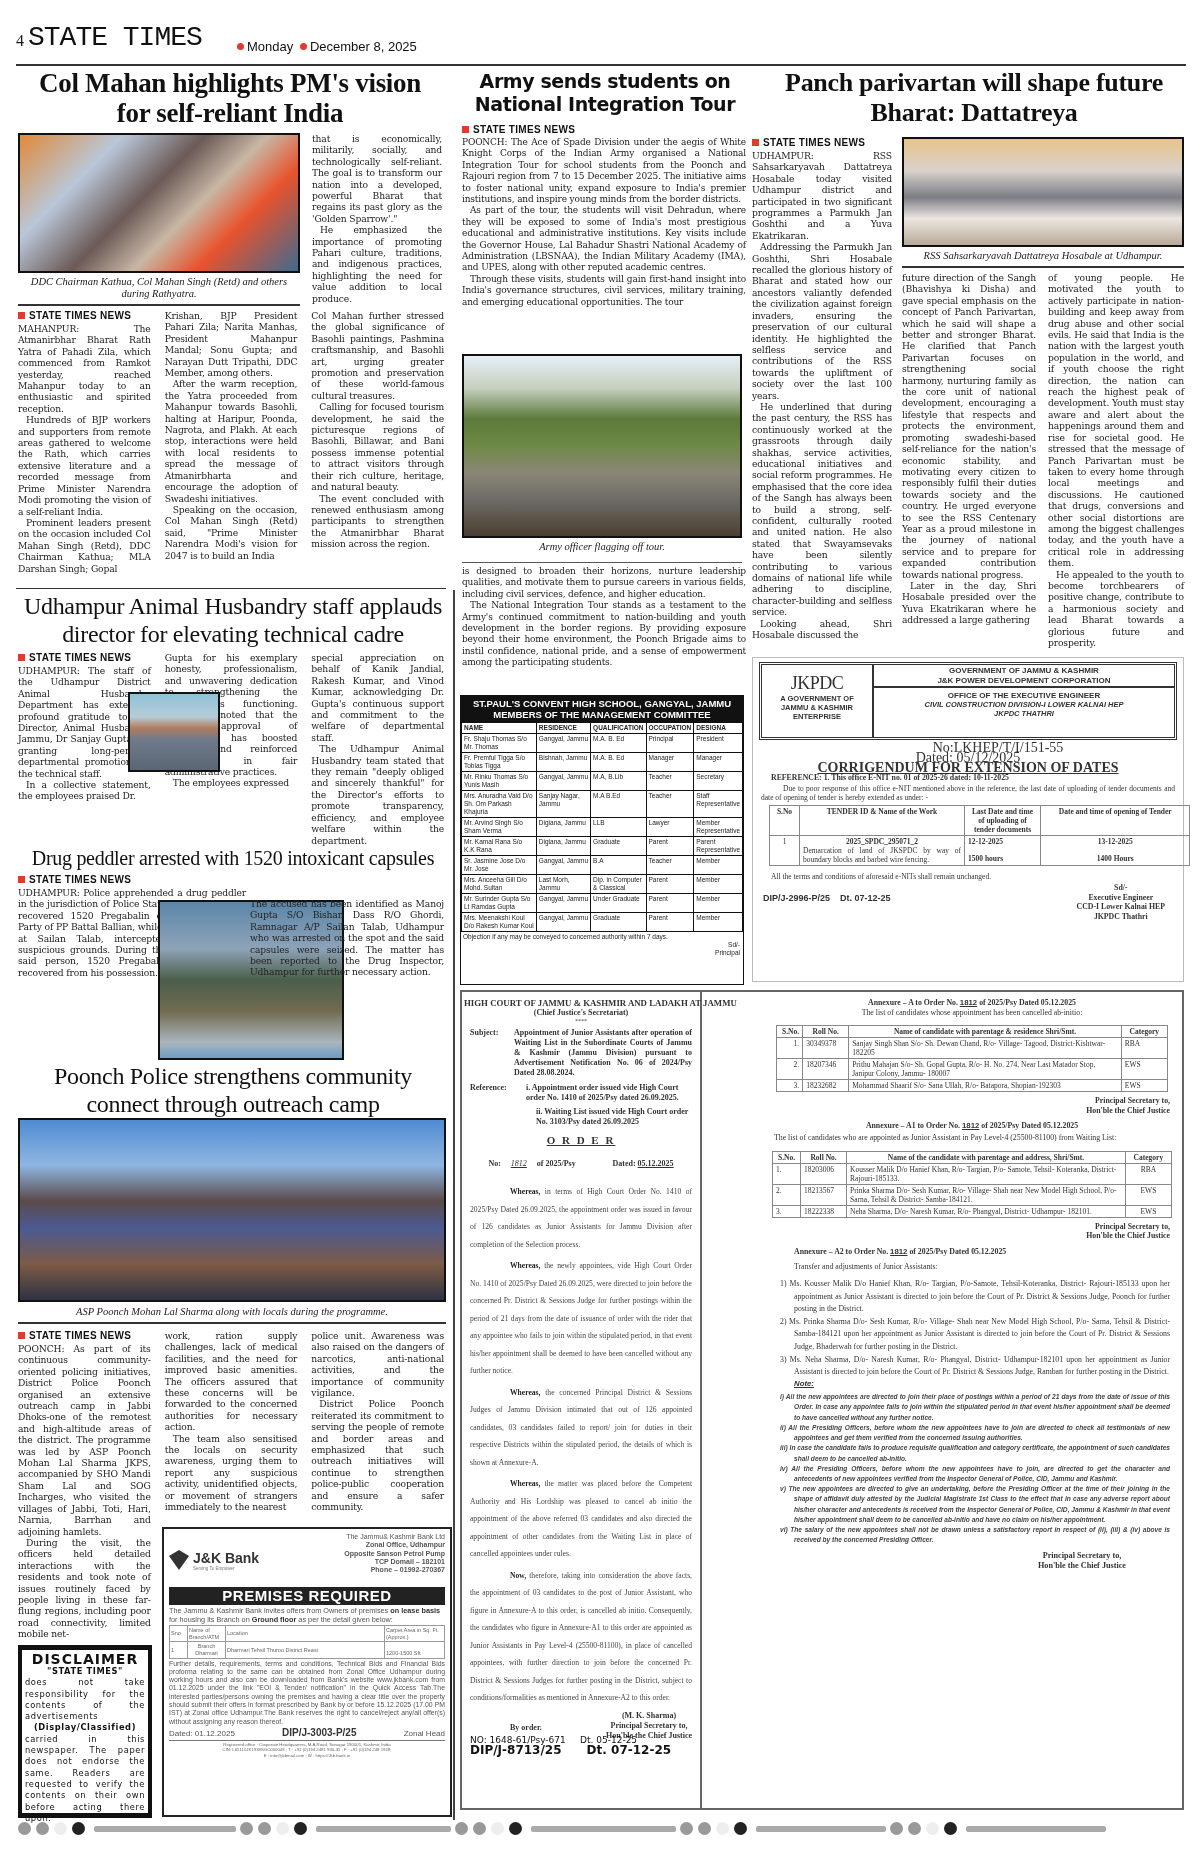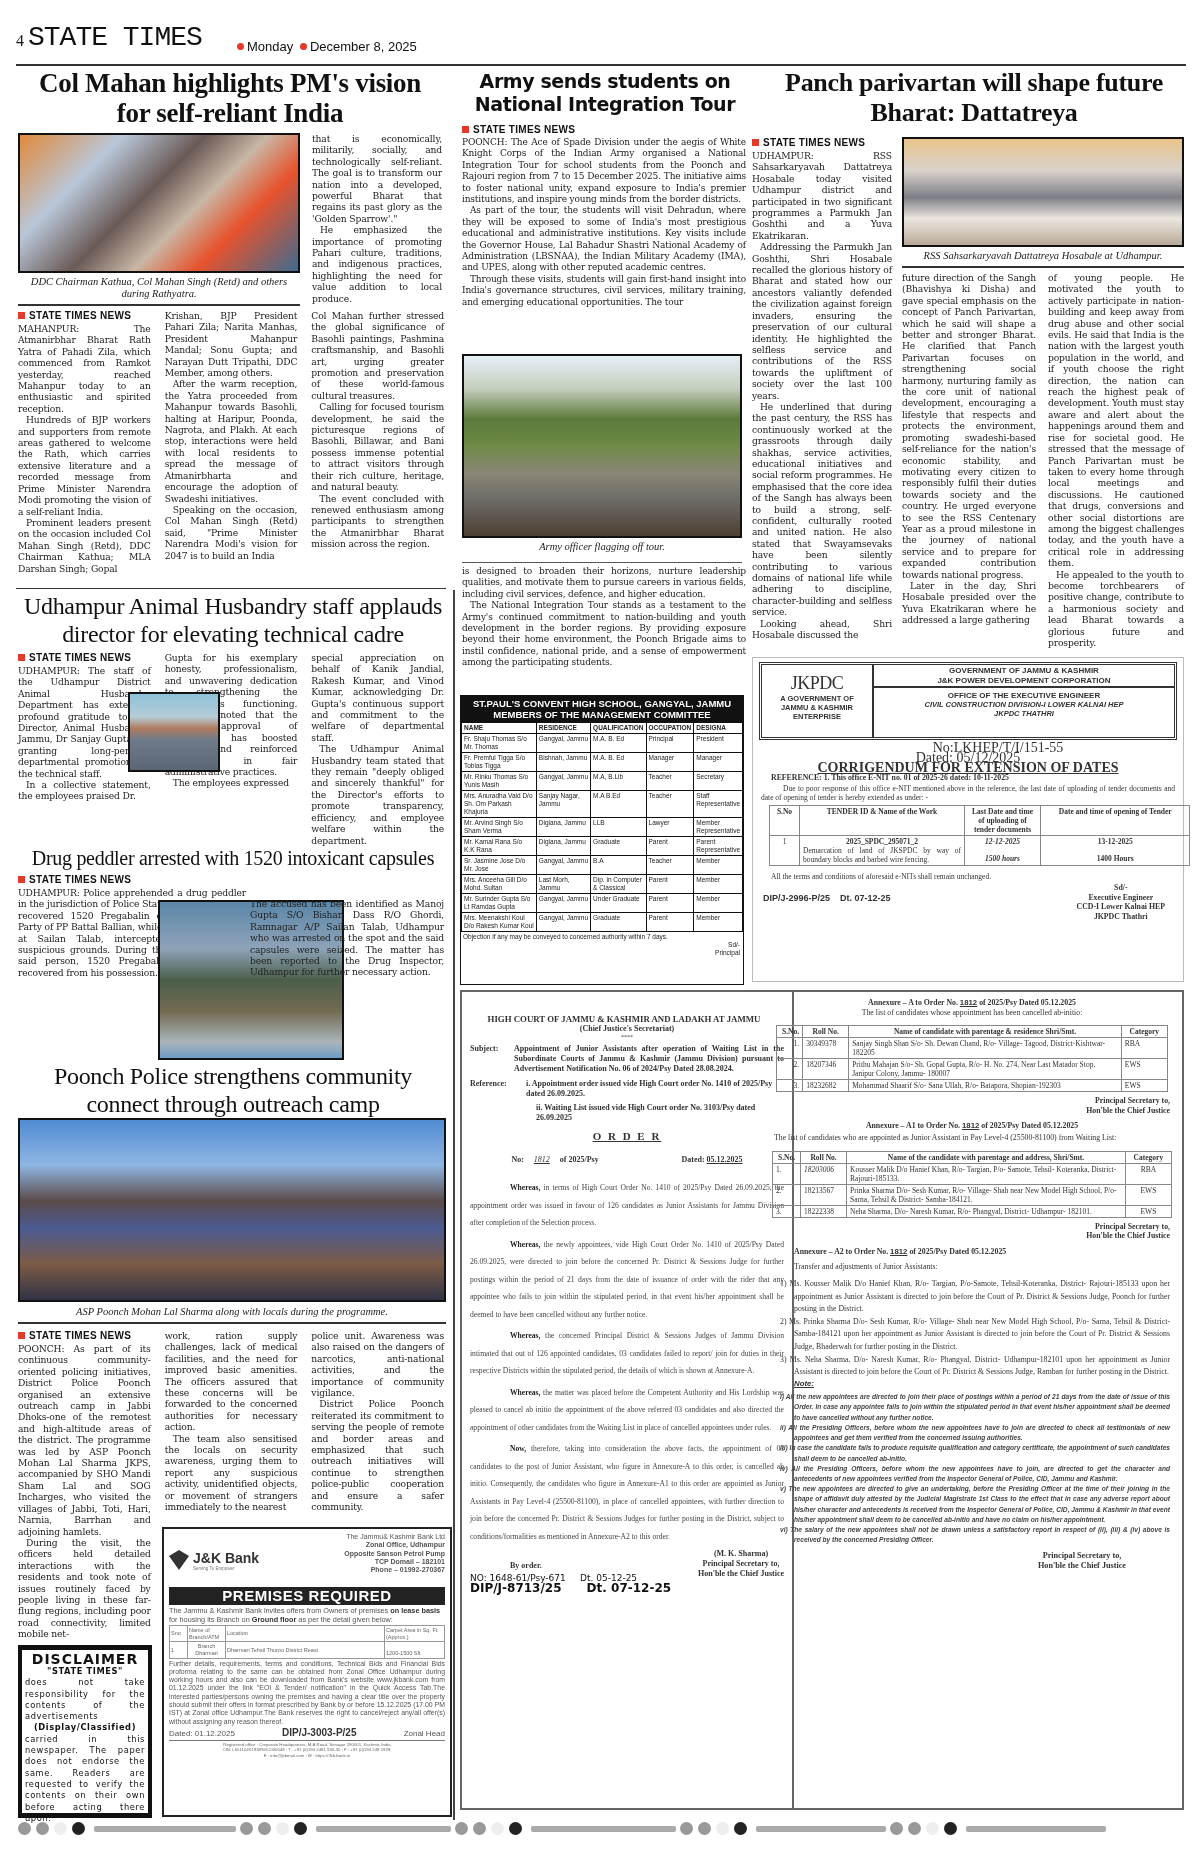--- a/index.html
+++ b/index.html
@@ -343,21 +343,21 @@
       <th style="width:165px;">TENDER ID &amp; Name of the Work</th>
       <th style="width:76px;">Last Date and time of uploading of tender documents</th>
       <th>Date and time of opening of Tender</th>
     </tr>
     <tr>
       <td style="text-align:center;">1</td>
       <td>
             <div style="text-align:center;font-weight:bold;">2025_SPDC_295071_2</div>
             <div style="text-align:justify;">Demarcation of land of JKSPDC by way of boundary blocks and barbed wire fencing.</div>
           </td>
-      <td style="text-align:center;font-weight:bold;font-style:italic;">
+      <td style="text-align:left;font-weight:bold;">
             <div>12-12-2025</div>
             <div style="margin-top:8px;">1500 hours</div>
           </td>
       <td style="text-align:center;font-weight:bold;">
             <div>13-12-2025</div>
             <div style="margin-top:8px;">1400 Hours</div>
           </td>
     </tr>
   </tbody>
     </table>
@@ -370,21 +370,21 @@
       <div>Sd/-</div>
       <div>Executive Engineer</div>
       <div>CCD-I Lower Kalnai HEP</div>
       <div>JKPDC Thathri</div>
     </div>
   </div>
 </div>
 
 <div class="abs notice" style="left:460px;top:990px;width:724px;height:820px;border:2px solid #666;">
 
-  <div class="abs" style="left:0;top:0;width:332px;height:816px;border-right:2px solid #666;padding:22px 8px;font-size:8px;line-height:10px;">
+  <div class="abs" style="left:0;top:0;width:240px;height:816px;border-right:2px solid #666;padding:6px 8px;font-size:8px;line-height:10px;">
     <div style="font-weight:bold;font-size:8.8px;text-align:center;white-space:nowrap;margin-left:-6px;">HIGH COURT OF JAMMU &amp; KASHMIR AND LADAKH AT JAMMU</div>
     <div style="text-align:center;font-weight:bold;">(Chief Justice's Secretariat)</div>
     <div style="text-align:center;font-size:6px;line-height:7px;">****</div>
     <div style="display:flex;margin-top:3px;font-weight:bold;">
       <span style="width:44px;flex:none;">Subject:</span>
       <span style="text-align:justify;">Appointment of Junior Assistants after operation of Waiting List in the Subordinate Courts of Jammu &amp; Kashmir (Jammu Division) pursuant to Advertisement Notification No. 06 of 2024/Psy Dated 28.08.2024.</span>
     </div>
     <div style="display:flex;margin-top:5px;font-weight:bold;">
       <span style="width:56px;flex:none;">Reference:</span>
       <span>i. Appointment order issued vide High Court order No. 1410 of 2025/Psy dated 26.09.2025.</span>
@@ -466,21 +466,21 @@
           <tr id="annexA1-head">
             <th style="width: 28px;">S.No.</th>
             <th style="width: 46px;">Roll No.</th>
             <th>Name of the candidate with parentage and address, Shri/Smt.</th>
             <th style="width: 46px; text-align: center;">Category</th>
           </tr>
         </thead>
       <tbody id="annexA1-body">
           <tr>
             <td style="width: 28px;">1.</td>
-            <td style="width: 46px; font-style: italic;">18203006</td>
+            <td style="width: 46px;">18203006</td>
             <td>Kousser Malik D/o Hanief Khan, R/o- Targian, P/o- Samote, Tehsil- Koteranka, District- Rajouri-185133.</td>
             <td style="width: 46px; text-align: center;">RBA</td>
           </tr>
           <tr>
             <td style="width: 28px;">2.</td>
             <td style="width: 46px;">18213567</td>
             <td>Prinka Sharma D/o- Sesh Kumar, R/o- Village- Shah near New Model High School, P/o- Sarna, Tehsil &amp; District- Samba-184121.</td>
             <td style="width: 46px; text-align: center;">EWS</td>
           </tr>
           <tr>

